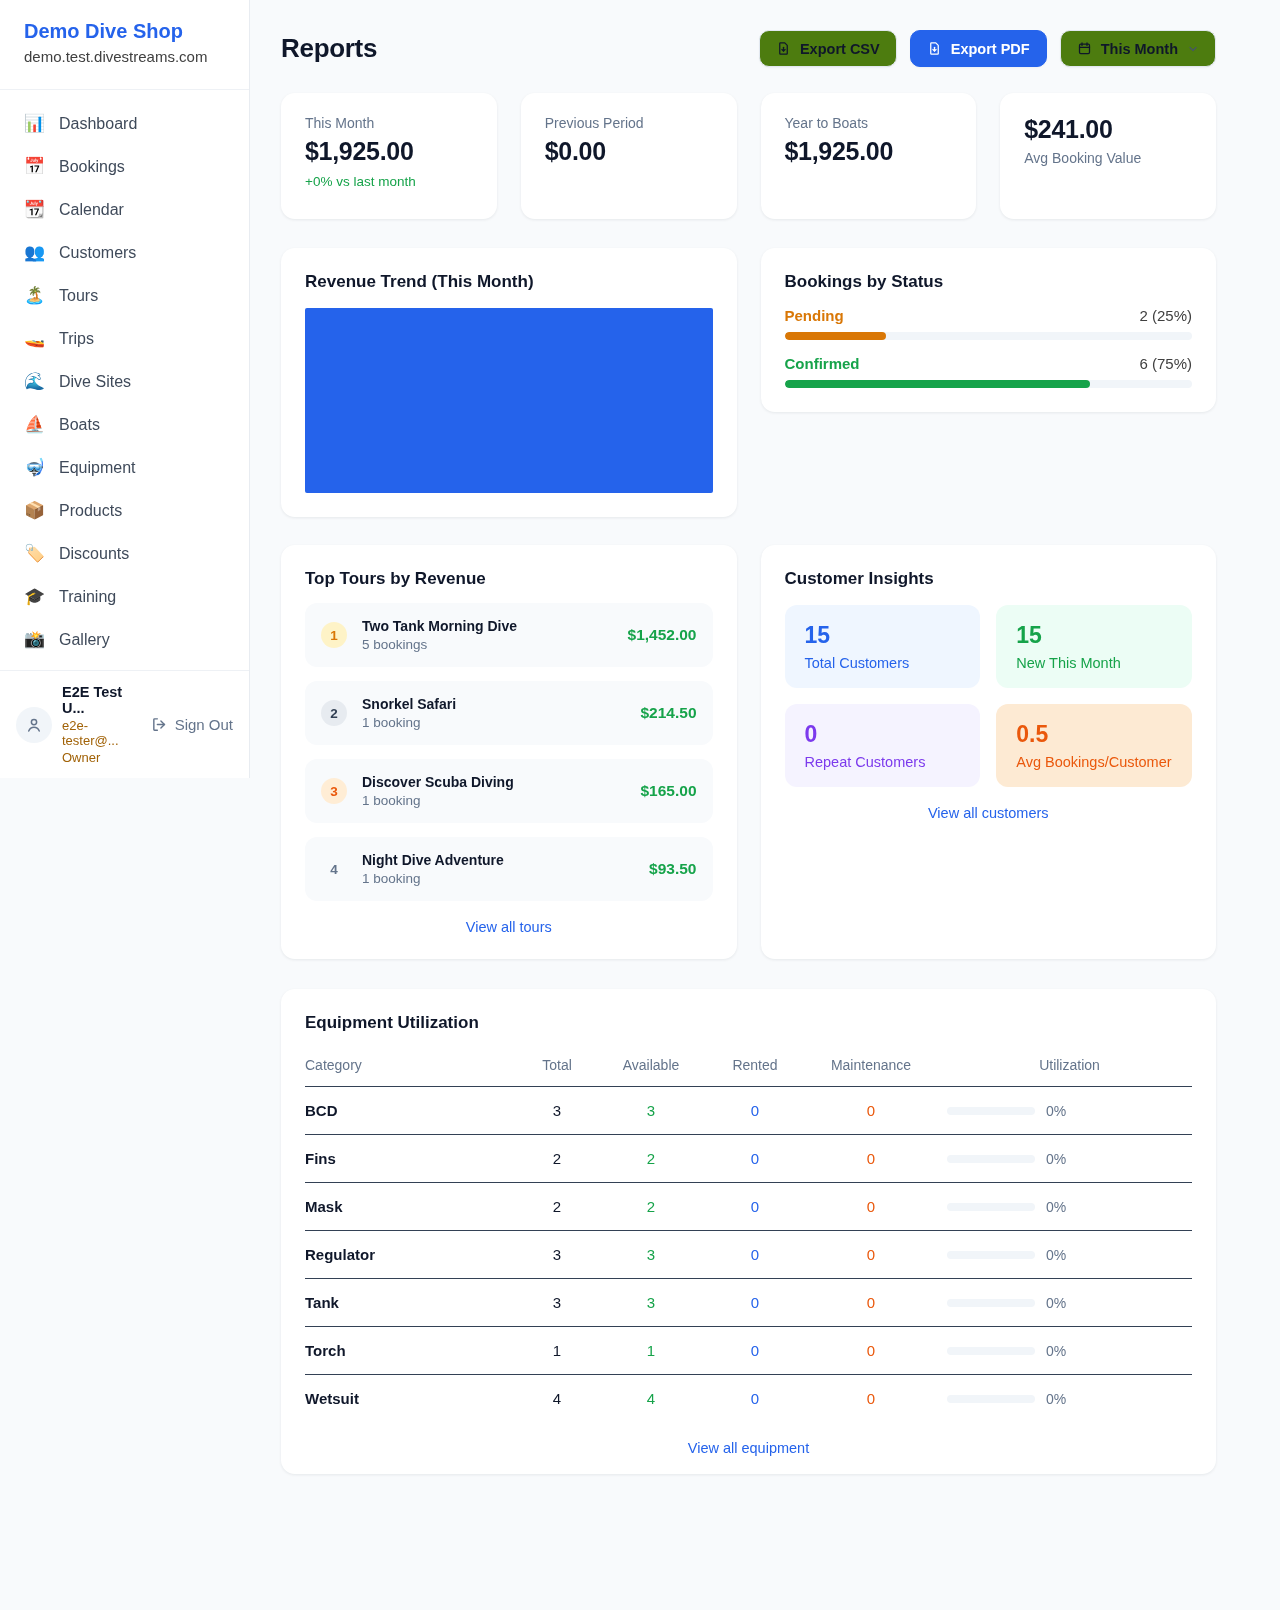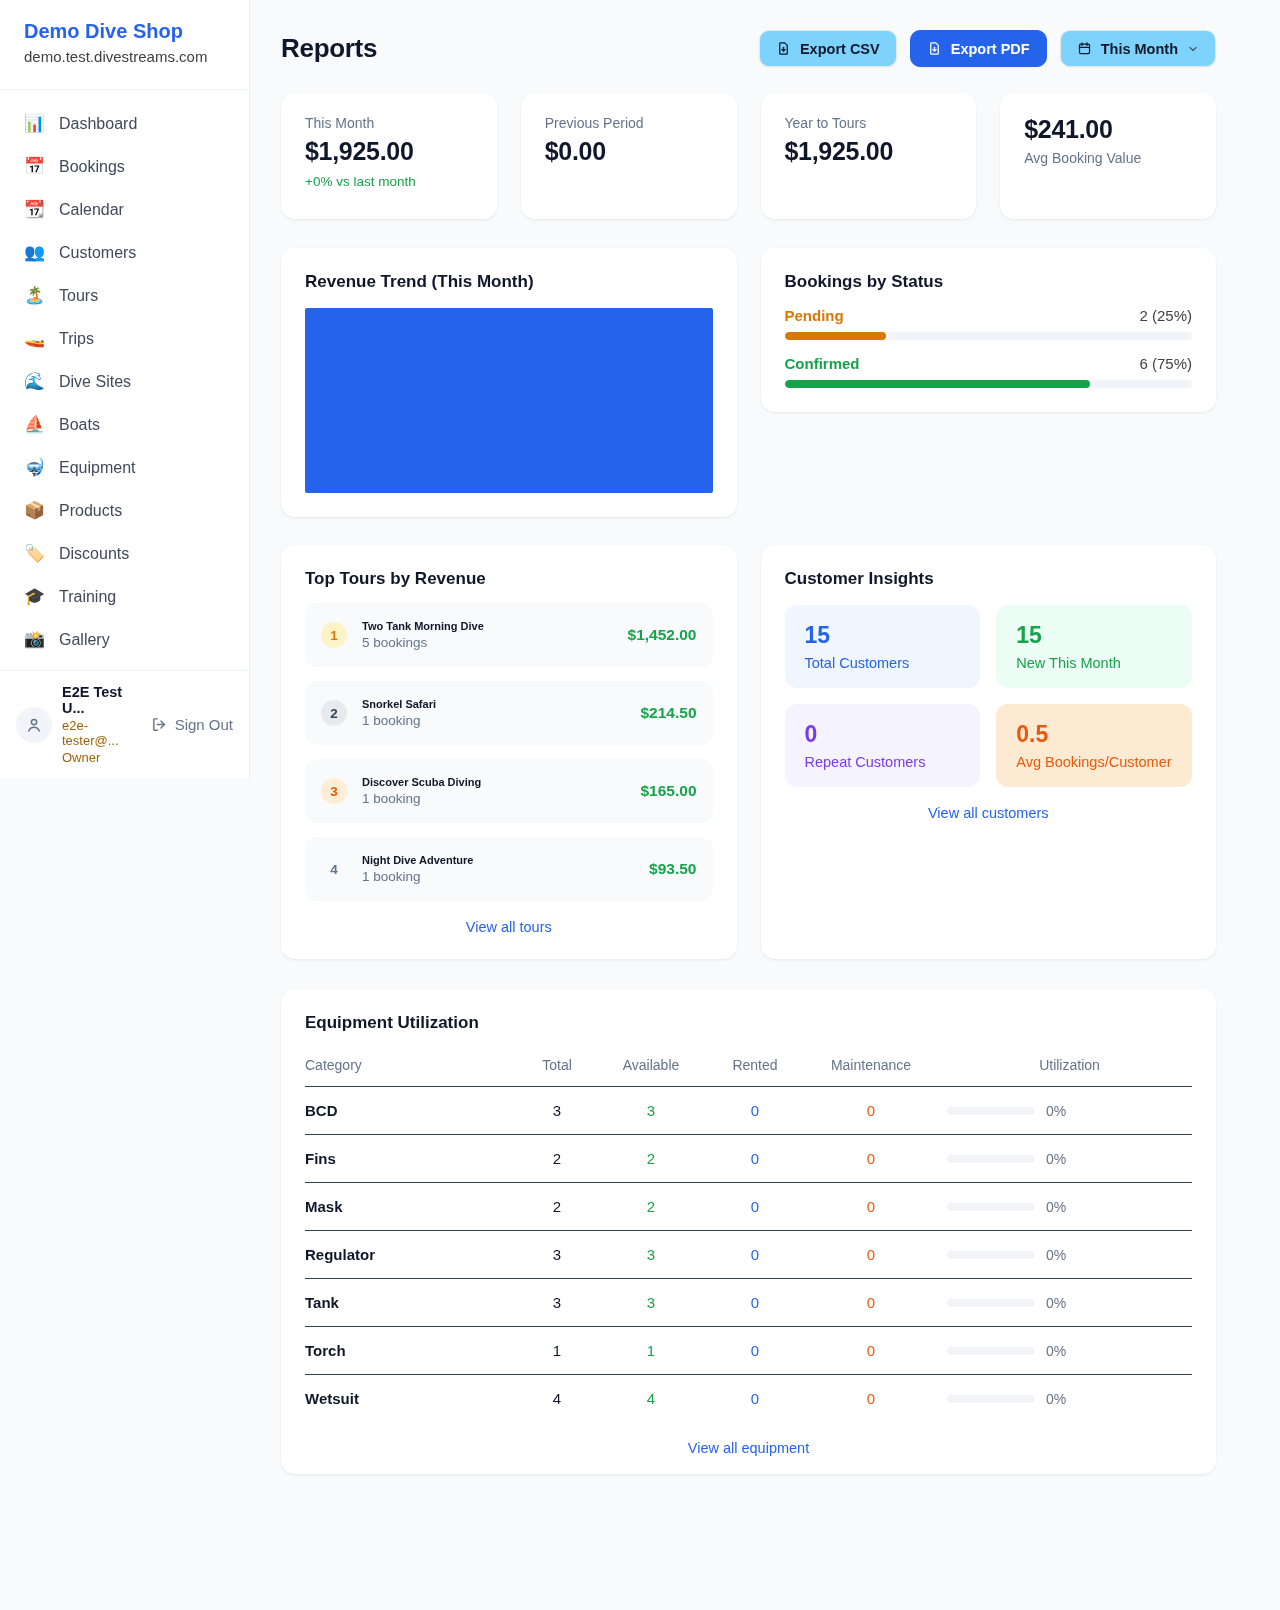--- a/index.html
+++ b/index.html
@@ -23,21 +23,21 @@
   .u-sub { font-size:13px; color:#a16207; margin-top:2px; }
   .signout { margin-left:auto; display:flex; align-items:center; gap:7px; color:#64748b;
              font-size:15px; cursor:pointer; white-space:nowrap; }
 
   
   .main { margin-left:250px; padding:30px 64px 30px 31px; }
   .page-head { display:flex; align-items:center; }
   .page-title { font-size:26px; font-weight:800; letter-spacing:-0.3px; }
   .head-actions { margin-left:auto; display:flex; gap:13px; }
   .btn { display:flex; align-items:center; gap:9px; height:37px; padding:0 16px; border-radius:10px;
-         background:#7dd3fc; border:1px solid #e2e8f0; font-size:14.5px; font-weight:bold; color:#0f172a;
+         background:#4d7c0f; border:1px solid #e2e8f0; font-size:14.5px; font-weight:bold; color:#0f172a;
          cursor:pointer; box-shadow:0 1px 2px rgba(15,23,42,.04); }
   .btn.primary { background:#2563eb; border-color:#2563eb; color:#fff; }
   .btn svg { flex:none; }
 
   
   .card { background:#fff; border-radius:14px; box-shadow:0 1px 3px rgba(15,23,42,.08); padding:24px; }
   .card-title { font-size:17px; font-weight:bold; color:#0f172a; }
 
   .stats { display:grid; grid-template-columns:repeat(4,1fr); gap:24px; margin-top:26px; }
   .stat { padding:22px 24px; min-height:126px; }
@@ -62,21 +62,21 @@
 
   .row3 { display:grid; grid-template-columns:1fr 1fr; gap:24px; margin-top:28px; }
 
   .tour-row { display:flex; align-items:center; gap:15px; background:#f8fafc; border-radius:12px;
               padding:13px 16px; margin-top:14px; min-height:64px; }
   .rank { width:26px; height:26px; border-radius:50%; flex:none; display:flex; align-items:center;
           justify-content:center; font-size:13.5px; font-weight:bold; color:#64748b; }
   .rank-1 { background:#fef3c7; color:#d97706; }
   .rank-2 { background:#e7ebf0; color:#334155; }
   .rank-3 { background:#ffedd5; color:#ea580c; }
-  .tour-name { font-size:11px; font-weight:bold; }
+  .tour-name { font-size:14px; font-weight:bold; }
   .tour-sub { font-size:13.5px; color:#64748b; margin-top:3px; }
   .tour-rev { margin-left:auto; font-size:15.5px; font-weight:bold; color:#16a34a; white-space:nowrap; }
   .view-all { display:block; text-align:center; color:#2563eb; font-size:14.5px; margin-top:18px;
               text-decoration:none; cursor:pointer; }
 
   .insights { display:grid; grid-template-columns:1fr 1fr; gap:16px; margin-top:16px; }
   .ibox { border-radius:12px; padding:17px 20px; }
   .ibox .iv { font-size:23px; font-weight:800; }
   .ibox .il { font-size:14.5px; margin-top:6px; }
   .ibox.total { background:#eff6ff; color:#2563eb; }
@@ -231,21 +231,21 @@
     <div class="card stat">
       <div class="stat-label">This Month</div>
       <div class="stat-value">$1,925.00</div>
       <div class="stat-delta">+0% vs last month</div>
     </div>
     <div class="card stat">
       <div class="stat-label">Previous Period</div>
       <div class="stat-value">$0.00</div>
     </div>
     <div class="card stat">
-      <div class="stat-label">Year to Tours</div>
+      <div class="stat-label">Year to Boats</div>
       <div class="stat-value">$1,925.00</div>
     </div>
     <div class="card stat reversed">
       <div class="stat-value">$241.00</div>
       <div class="stat-label">Avg Booking Value</div>
     </div>
   </section>
 
   <section class="row2">
     <div class="card">

